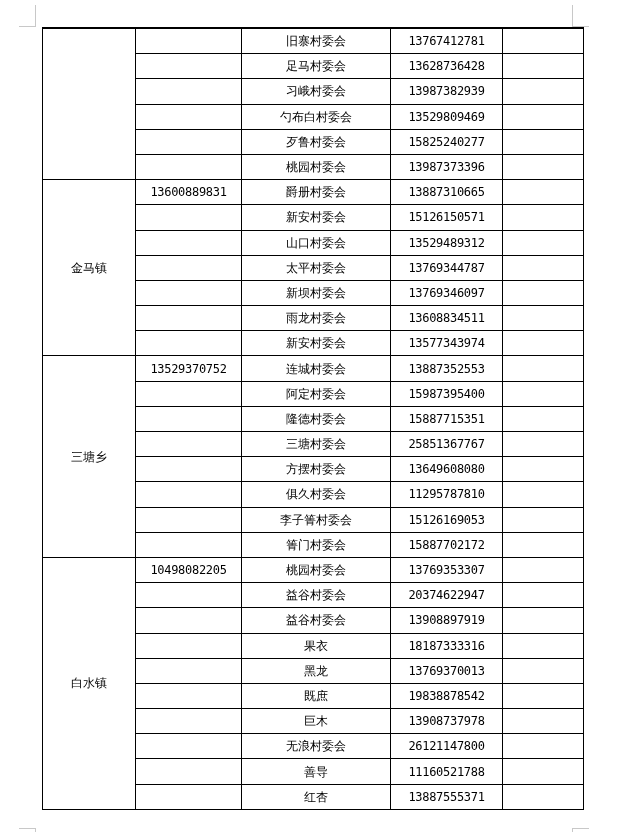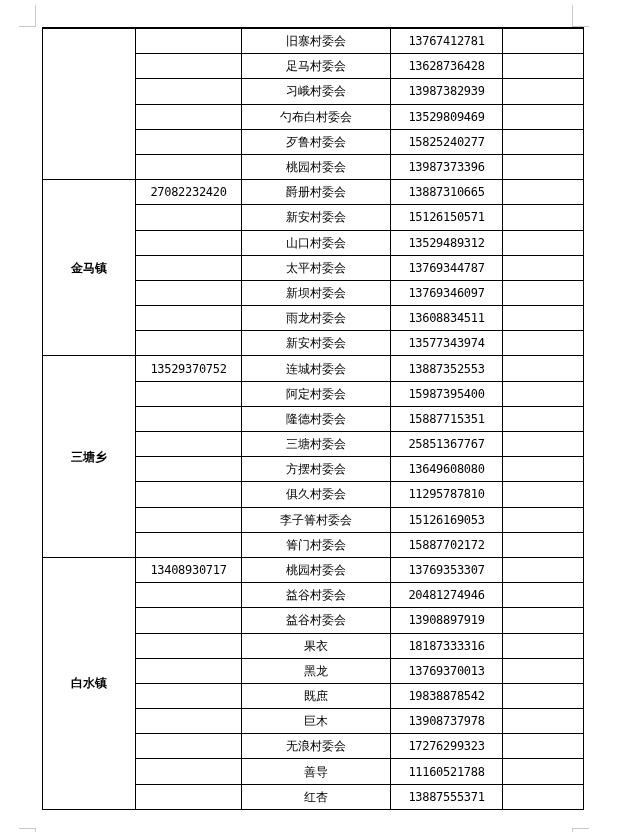--- a/index.html
+++ b/index.html
@@ -10,21 +10,21 @@
     position: absolute; left: 42px; top: 27px;
     border-collapse: collapse; table-layout: fixed;
     width: 541px;
   }
   table.contacts td {
     border: 1px solid #000;
     height: 24.2px; padding: 0; text-align: center; vertical-align: middle;
     font-size: 12px; line-height: 14px; white-space: nowrap; overflow: hidden;
   }
   td.num { font-family: "DejaVu Sans Mono", "Liberation Mono", monospace; font-size: 11px; letter-spacing: -0.3px; }
-  td.town { font-size: 12px; font-weight: bold; }
+  td.town { font-size: 12px; }
   table.contacts tr:first-child td { border-top-width: 2px; }
 </style>
 </head>
 <body>
 
 <div class="crop" style="left:35px;top:5px;width:1px;height:22px;"></div>
 <div class="crop" style="left:19px;top:26px;width:17px;height:1px;"></div>
 <div class="crop" style="left:572px;top:5px;width:1px;height:22px;"></div>
 <div class="crop" style="left:572px;top:26px;width:17px;height:1px;"></div>
 <div class="crop" style="left:19px;top:828px;width:17px;height:1px;"></div>
@@ -73,21 +73,21 @@
         <td></td>
       </tr>
       <tr>
         <td class="num"></td>
         <td>桃园村委会</td>
         <td class="num">13987373396</td>
         <td></td>
       </tr>
       <tr>
         <td class="town" rowspan="7">金马镇</td>
-        <td class="num">27082232420</td>
+        <td class="num">13600889831</td>
         <td>爵册村委会</td>
         <td class="num">13887310665</td>
         <td></td>
       </tr>
       <tr>
         <td class="num"></td>
         <td>新安村委会</td>
         <td class="num">15126150571</td>
         <td></td>
       </tr>
@@ -165,29 +165,29 @@
         <td></td>
       </tr>
       <tr>
         <td class="num"></td>
         <td>箐门村委会</td>
         <td class="num">15887702172</td>
         <td></td>
       </tr>
       <tr>
         <td class="town" rowspan="10">白水镇</td>
-        <td class="num">13408930717</td>
+        <td class="num">10498082205</td>
         <td>桃园村委会</td>
         <td class="num">13769353307</td>
         <td></td>
       </tr>
       <tr>
         <td class="num"></td>
         <td>益谷村委会</td>
-        <td class="num">20481274946</td>
+        <td class="num">20374622947</td>
         <td></td>
       </tr>
       <tr>
         <td class="num"></td>
         <td>益谷村委会</td>
         <td class="num">13908897919</td>
         <td></td>
       </tr>
       <tr>
         <td class="num"></td>
@@ -209,21 +209,21 @@
       </tr>
       <tr>
         <td class="num"></td>
         <td>巨木</td>
         <td class="num">13908737978</td>
         <td></td>
       </tr>
       <tr>
         <td class="num"></td>
         <td>无浪村委会</td>
-        <td class="num">17276299323</td>
+        <td class="num">26121147800</td>
         <td></td>
       </tr>
       <tr>
         <td class="num"></td>
         <td>善导</td>
         <td class="num">11160521788</td>
         <td></td>
       </tr>
       <tr>
         <td class="num"></td>

